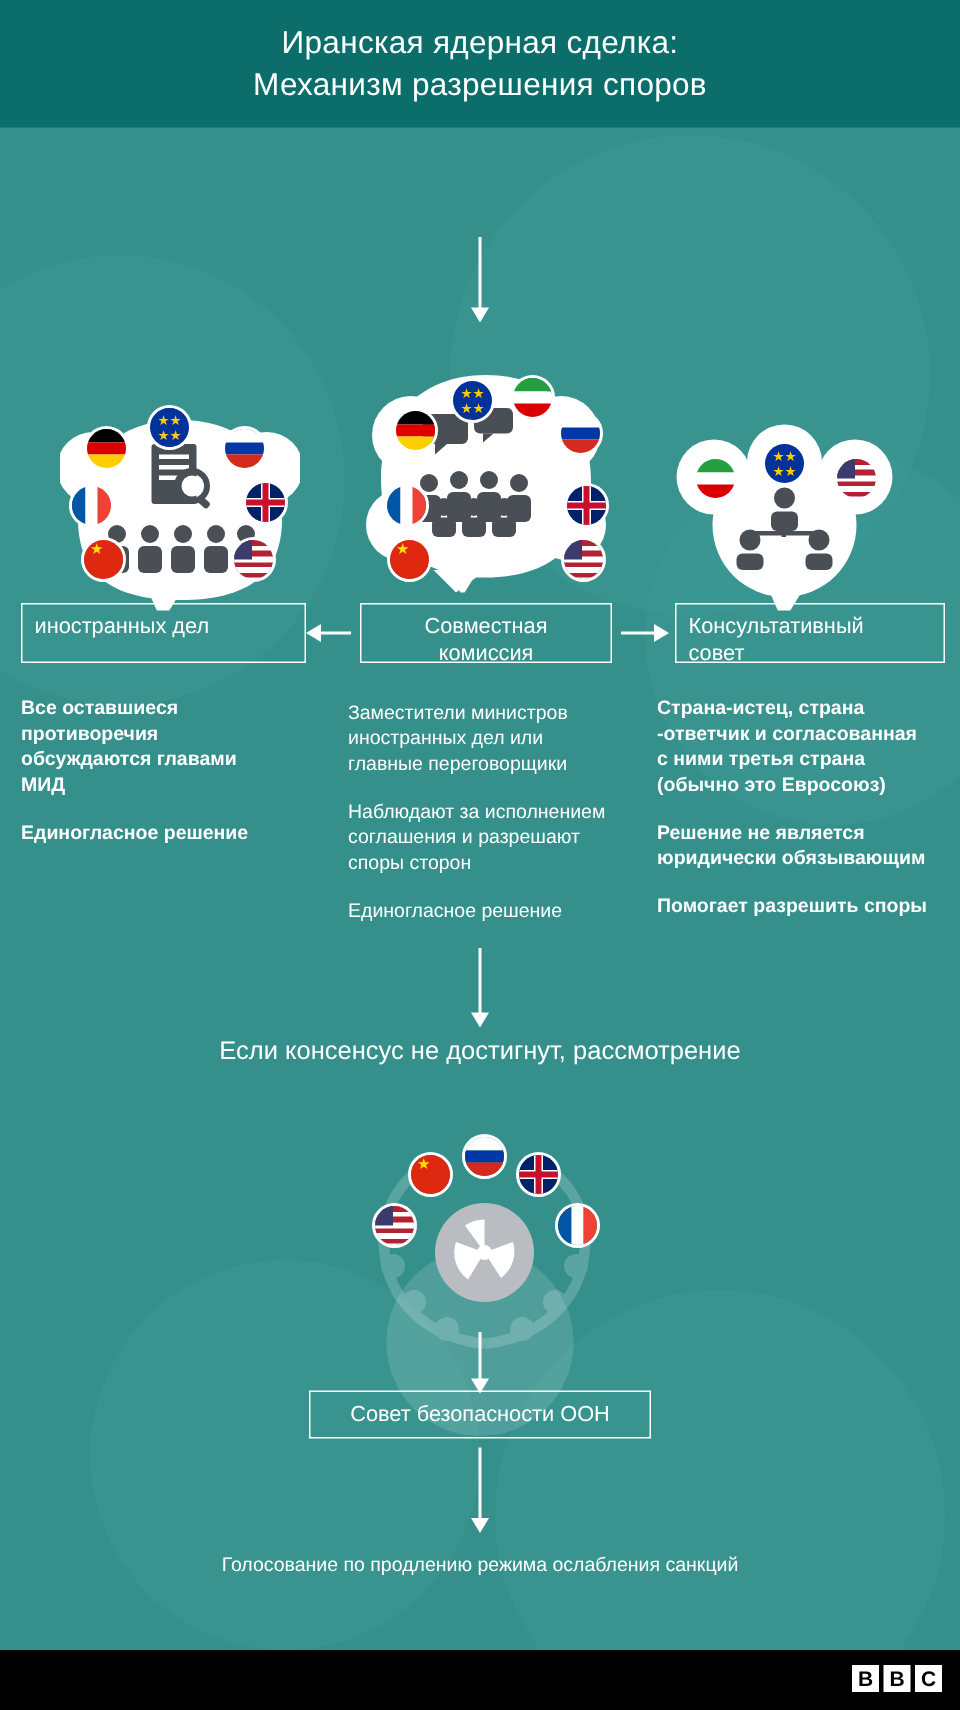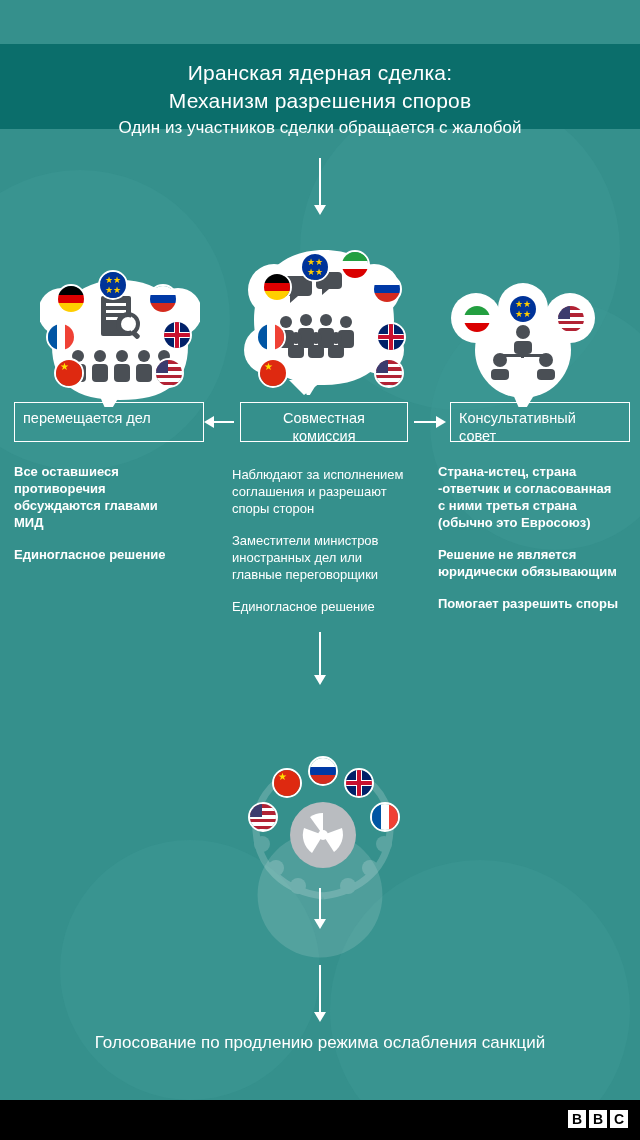--- a/index.html
+++ b/index.html
@@ -21,21 +21,20 @@
   .header {
     position: absolute;
     top: 0; left: 0;
     width: 640px;
     height: 85px;
     background: #0b6e6b;
     display: flex;
     flex-direction: column;
     align-items: center;
     justify-content: center;
-    margin-top: 44px;
   }
   .header .line {
     color: #ffffff;
     font-size: 21px;
     line-height: 28px;
     font-weight: normal;
     text-align: center;
     letter-spacing: 0.2px;
   }
 
@@ -184,21 +183,20 @@
   <div class="bgcircle bg2"></div>
   <div class="bgcircle bg3"></div>
   <div class="bgcircle bg4"></div>
   <div class="bgcircle bg5"></div>
 
   <div class="header">
     <div class="line">Иранская ядерная сделка:</div>
     <div class="line">Механизм разрешения споров</div>
   </div>
 
-  <div class="subtitle" style="top:115px;">Один из участников сделки обращается с жалобой</div>
 
   <div class="arrow-v" style="left:319px; top:158px; height:48px;"></div>
 
   <div class="cluster" style="left:244px; top:230px; width:160px; height:165px;">
 
     <svg width="160" height="165" viewBox="0 0 160 165" style="position:absolute;left:0;top:0;">
       <path d="M80,20 C125,20 150,50 150,90 C150,130 125,155 80,155 C35,155 10,130 10,90 C10,50 35,20 80,20 Z
                M80,150 L60,165 L45,150 Z" fill="#ffffff"></path>
       <circle cx="30" cy="60" r="26" fill="#ffffff"></circle>
       <circle cx="130" cy="60" r="26" fill="#ffffff"></circle>
@@ -384,21 +382,21 @@
       <div style="position:absolute;inset:0;background:#ffffff;"></div>
       <div class="band" style="top:0;height:14%;background:#b22234;"></div>
       <div class="band" style="top:28%;height:14%;background:#b22234;"></div>
       <div class="band" style="top:56%;height:14%;background:#b22234;"></div>
       <div class="band" style="top:84%;height:14%;background:#b22234;"></div>
       <div style="position:absolute;left:0;top:0;width:46%;height:50%;background:#3c3b6e;"></div>
     </div>
   </div>
 
   <div class="labelbox" style="left:14px; top:402px; width:190px; height:40px;">
-    <div>перемещается дел</div>
+    <div>иностранных дел</div>
   </div>
 
   <div class="labelbox center" style="left:240px; top:402px; width:168px; height:40px;">
     <div>Совместная</div>
     <div>комиссия</div>
   </div>
 
   <div class="labelbox" style="left:450px; top:402px; width:180px; height:40px;">
     <div>Консультативный</div>
     <div>совет</div>
@@ -406,33 +404,34 @@
 
   <div class="arrow-h left" style="left:214px; top:421px; width:20px;"></div>
   <div class="arrow-h right" style="left:414px; top:421px; width:22px;"></div>
 
   <div class="col bold" style="left:14px; top:463px; width:170px;">
     <p>Все оставшиеся противоречия обсуждаются главами МИД</p>
     <p>Единогласное решение</p>
   </div>
 
   <div class="col" style="left:232px; top:466px; width:182px;">
+    <p>Заместители министров иностранных дел или главные переговорщики</p>
     <p>Наблюдают за исполнением соглашения и разрешают споры сторон</p>
-    <p>Заместители министров иностранных дел или главные переговорщики</p>
     <p>Единогласное решение</p>
   </div>
 
   <div class="col bold" style="left:424px; top:463px; width:184px;margin-left:14px;">
     <p>Страна-истец, страна -ответчик и согласованная с ними третья страна (обычно это Евросоюз)</p>
     <p>Решение не является юридически обязывающим</p>
     <p>Помогает разрешить споры</p>
   </div>
 
   <div class="arrow-v" style="left:319px; top:632px; height:44px;"></div>
 
+  <div class="subtitle" style="top:688px;">Если консенсус не достигнут, рассмотрение</div>
 
   <svg class="radwm" viewBox="0 0 100 100">
     <circle cx="50" cy="50" r="48" fill="#ffffff"></circle>
   </svg>
 
   <div class="cluster" style="left:228px; top:756px; width:190px; height:150px;">
 
     <svg width="190" height="150" viewBox="0 0 190 150" style="position:absolute;left:0;top:0;opacity:0.18;">
       <path d="M95,140 C55,135 30,110 28,75 C26,45 45,25 60,20" stroke="#ffffff" stroke-width="7" fill="none"></path>
       <path d="M95,140 C135,135 160,110 162,75 C164,45 145,25 130,20" stroke="#ffffff" stroke-width="7" fill="none"></path>
@@ -484,24 +483,25 @@
     </div>
     <div class="flag" style="left:142px; top:46px;">
       <div class="vband" style="left:0;width:33%;background:#0055a4;"></div>
       <div class="vband" style="left:33%;width:34%;background:#ffffff;"></div>
       <div class="vband" style="left:67%;width:33%;background:#ef4135;"></div>
     </div>
   </div>
 
   <div class="arrow-v" style="left:319px; top:888px; height:32px;"></div>
 
+  <div class="labelbox center" style="left:206px; top:927px; width:228px; height:32px; padding-top:6px;">Совет безопасности ООН</div>
 
   <div class="arrow-v" style="left:319px; top:965px; height:48px;"></div>
 
-  <div class="subtitle" style="top:1030px; font-size:17px;">Голосование по продлению режима ослабления санкций</div>
+  <div class="subtitle" style="top:1030px; font-size:13px;">Голосование по продлению режима ослабления санкций</div>
 
   <div class="footer">
     <div class="bbc">
       <span>B</span>
       <span>B</span>
       <span>C</span>
     </div>
   </div>
 
 </div>

